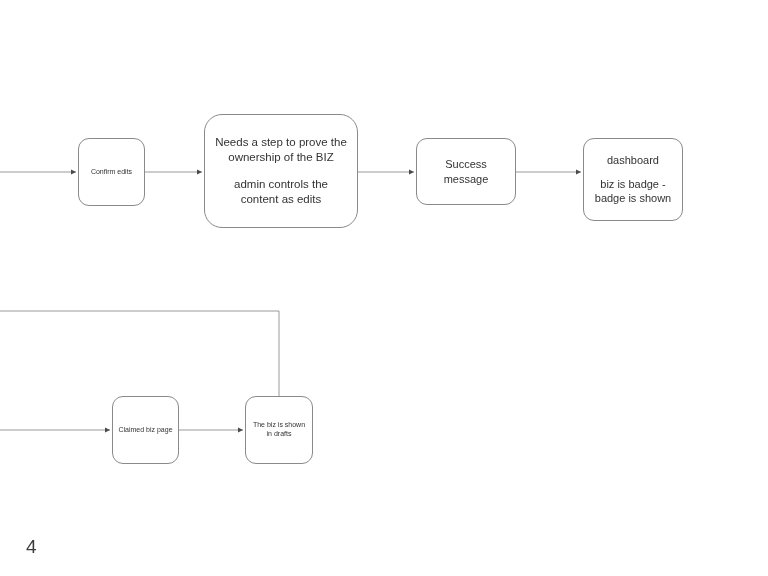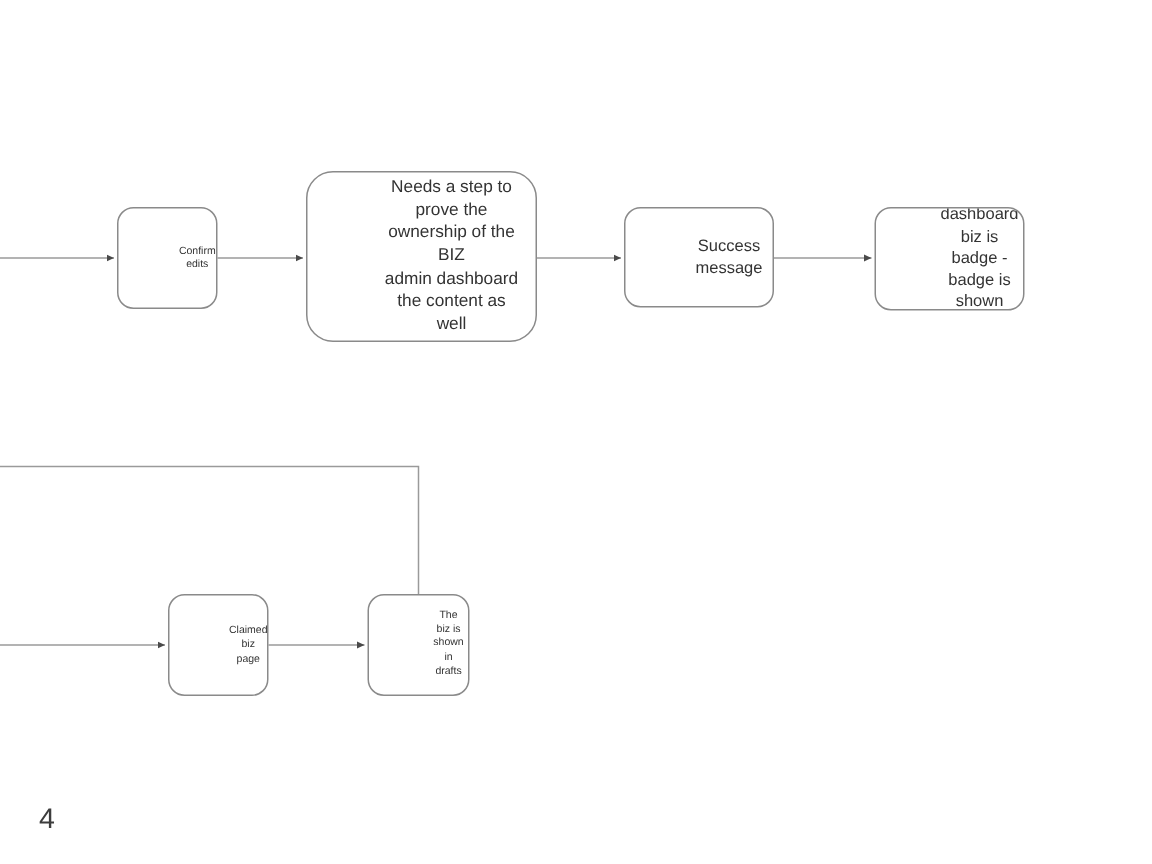--- a/index.html
+++ b/index.html
@@ -37,21 +37,20 @@
     align-items: center;
     justify-content: center;
     text-align: center;
     line-height: 1.32;
     color: #333333;
     overflow: hidden;
   }
   .node .line {
     display: block;
     white-space: pre-wrap;
-    margin-left: 40px;
   }
   
   .sm {
     font-size: 7px;
     border-radius: 11px;
     padding: 2px 5px;
   }
   .md {
     font-size: 11px;
     border-radius: 11px;
@@ -72,21 +71,21 @@
   #node-confirm-edits {
     left: 78px;  top: 138px;  width: 67px;  height: 68px;
   }
   #node-prove-ownership {
     left: 204px; top: 114px;  width: 154px; height: 114px;
   }
   #node-success-message {
     left: 416px; top: 138px;  width: 100px; height: 67px;
   }
   #node-dashboard {
-    left: 583px; top: 138px;  width: 100px; height: 69px;
+    left: 583px; top: 138px;  width: 100px; height: 83px;
   }
   #node-claimed-biz-page {
     left: 112px; top: 396px;  width: 67px;  height: 68px;
   }
   #node-shown-in-drafts {
     left: 245px; top: 396px;  width: 68px;  height: 68px;
   }
   #node-shown-in-drafts .inner {
     margin-top: -2px;
   }
@@ -127,21 +126,21 @@
     <path d="M179,430 L243,430" fill="none" stroke="#9a9a9a" stroke-width="1" marker-end="url(#arw)"></path>
   </svg>
 
   <div class="node sm" id="node-confirm-edits">
     <span class="line">Confirm edits</span>
   </div>
 
   <div class="node lg" id="node-prove-ownership">
     <span class="line">Needs a step to prove the ownership of the BIZ</span>
     <span class="gap"></span>
-    <span class="line">admin dashboard the content as well</span>
+    <span class="line">admin controls the content as edits</span>
   </div>
 
   <div class="node md" id="node-success-message">
     <span class="line">Success message</span>
   </div>
 
   <div class="node md" id="node-dashboard">
     <span class="line">dashboard</span>
     <span class="gap-sm"></span>
     <span class="line">biz is badge - badge is shown</span>

